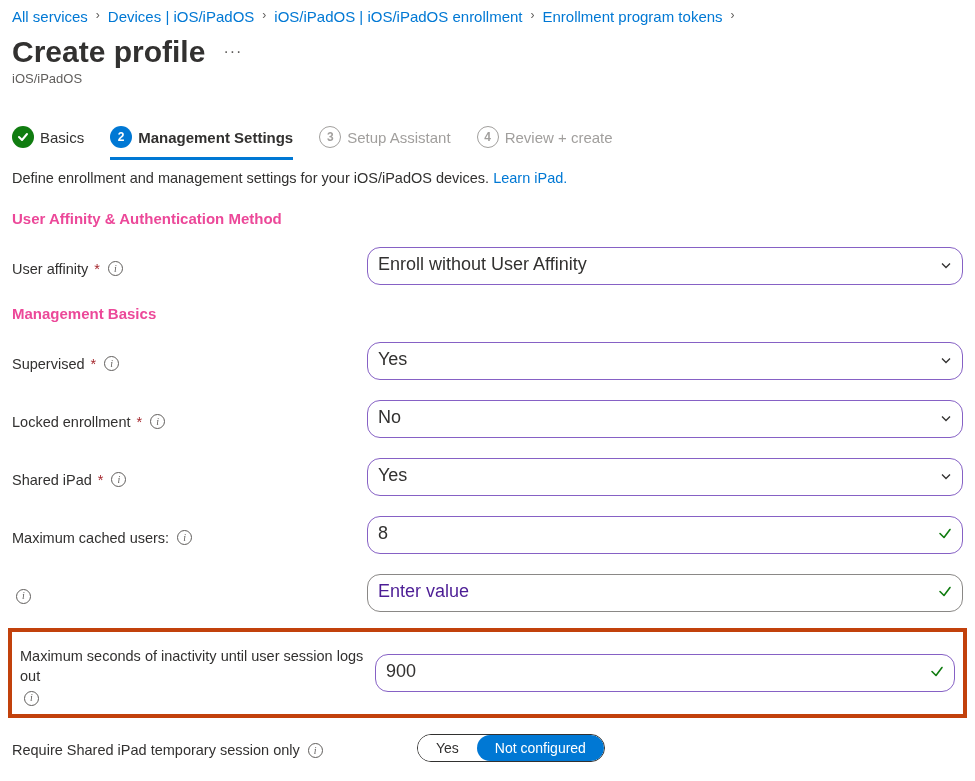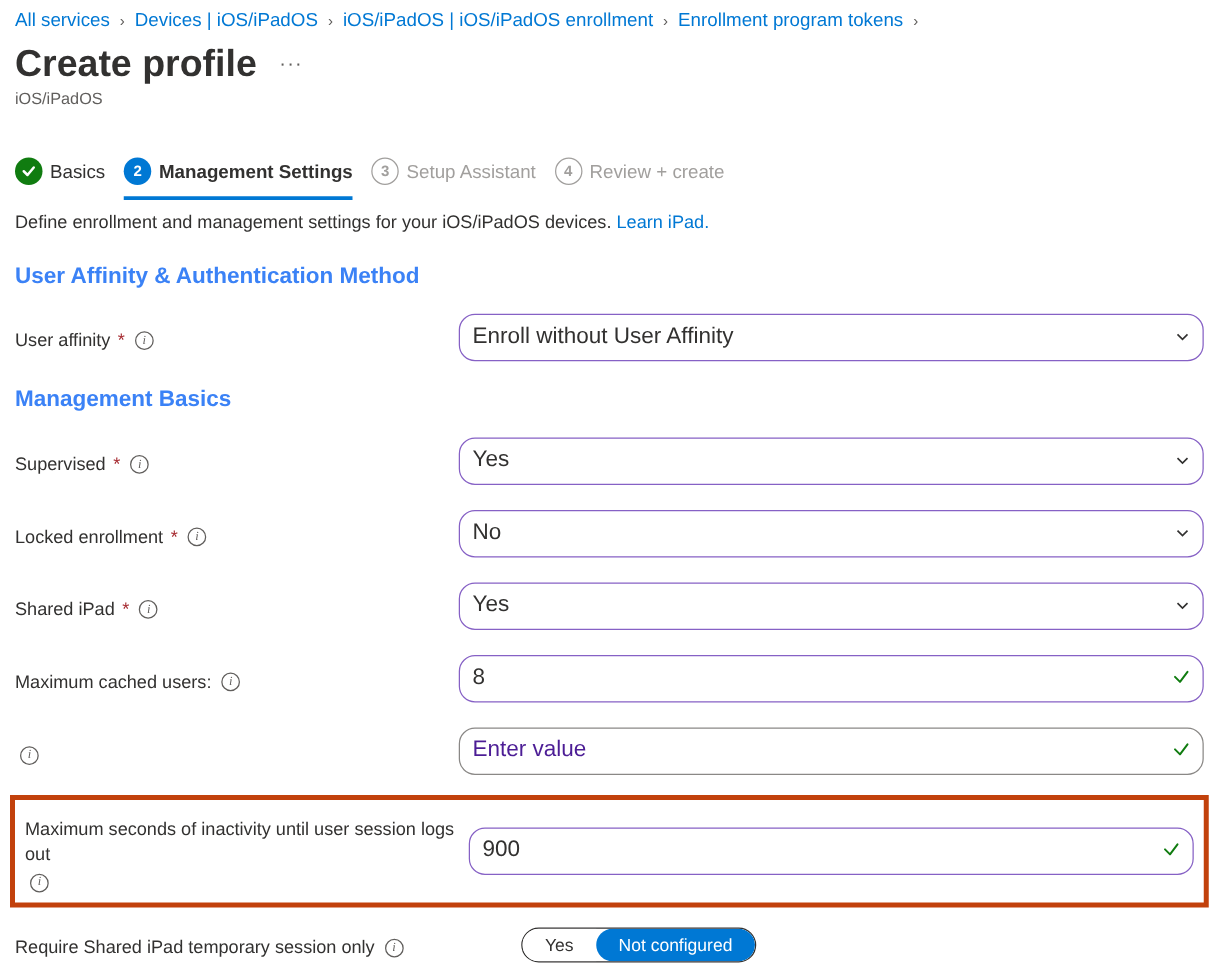--- a/index.html
+++ b/index.html
@@ -11,21 +11,20 @@
     body {
       background: #fff;
       color: #323130;
       font-size: 14px;
       padding: 8px 12px;
       width: 975px;
     }
     .breadcrumb {
       display: flex;
       flex-wrap: wrap;
-      align-items: center;
       gap: 8px;
       font-size: 15px;
       margin-bottom: 10px;
     }
     .breadcrumb a {
       color: #0078d4;
       text-decoration: none;
     }
     .breadcrumb-chevron {
       color: #605e5c;
@@ -45,21 +44,21 @@
     .more-dots { color: #605e5c; font-size: 16px; cursor: pointer; letter-spacing: 1px;}
     .page-subtitle {
       color: #605e5c;
       font-size: 13px;
       margin-top: 2px;
       margin-bottom: 34px;
     }
     .tabs {
       display: flex;
       align-items: center;
-      gap: 15px;
+      gap: 26px;
       margin-bottom: 8px;
     }
     .tab {
       display: flex;
       align-items: center;
       gap: 6px;
       font-size: 15px;
       padding: 6px 0 10px 0;
       color: #605e5c;
       cursor: pointer;
@@ -99,22 +98,22 @@
     }
     .intro {
       margin-top: 12px;
       margin-bottom: 24px;
       font-size: 14.5px;
       color: #323130;
     }
     .intro a { color: #0078d4; text-decoration: none; }
     .section-h {
       font-weight: 700;
-      font-size: 18px;
-      color: #3b82f6;
+      font-size: 15px;
+      color: #ec4899;
       margin-top: 8px;
       margin-bottom: 20px;
     }
     .form-row {
       display: flex;
       align-items: center;
       margin-bottom: 20px;
     }
     .form-label-cell {
       width: 355px;

